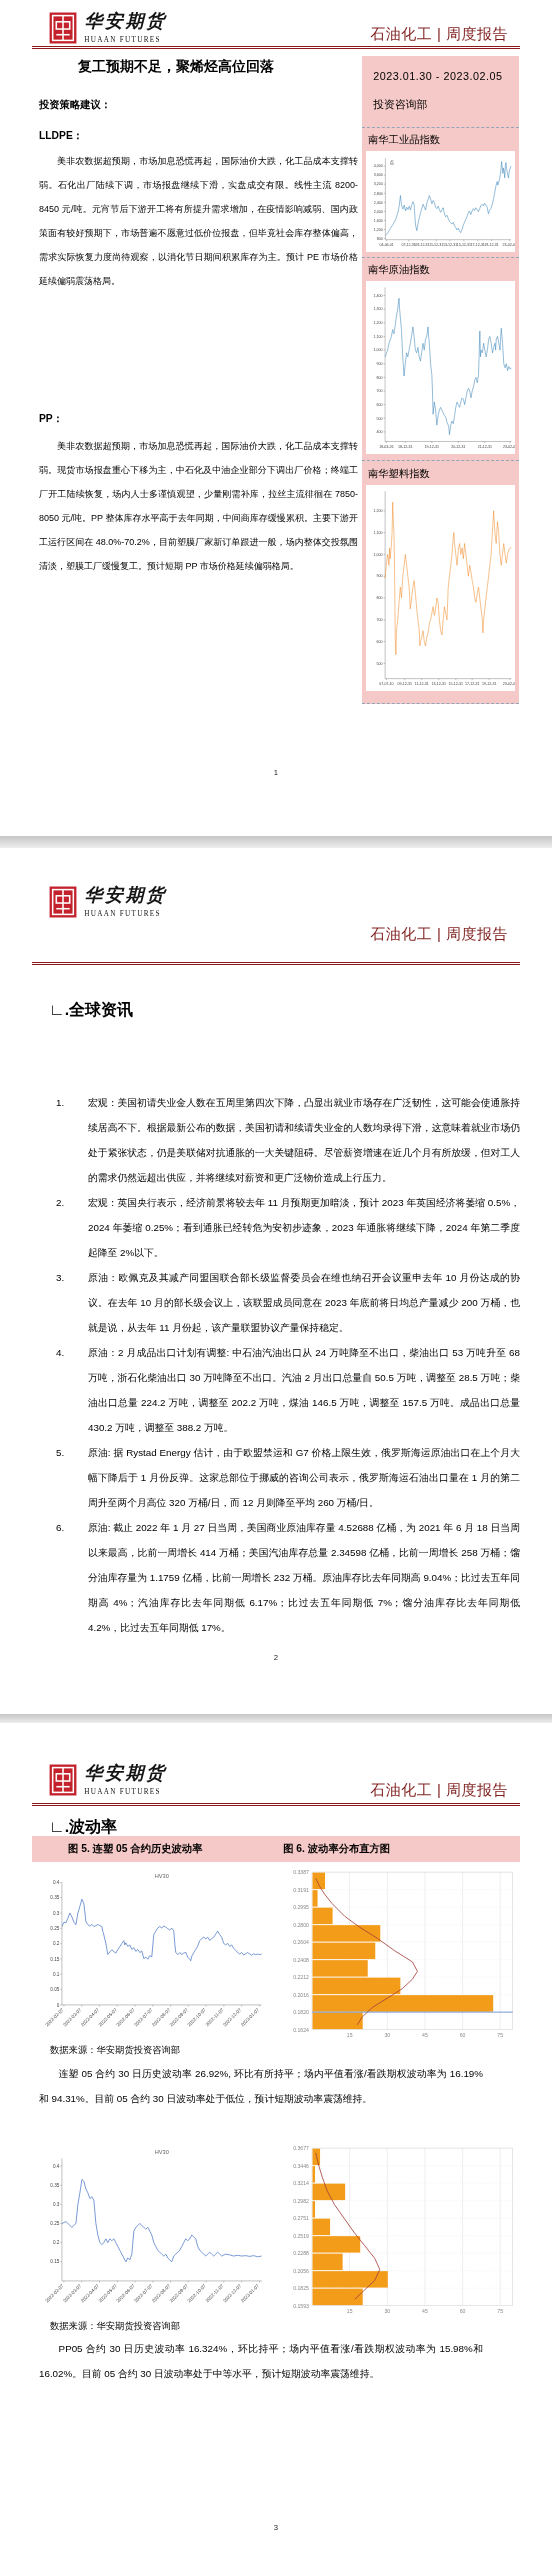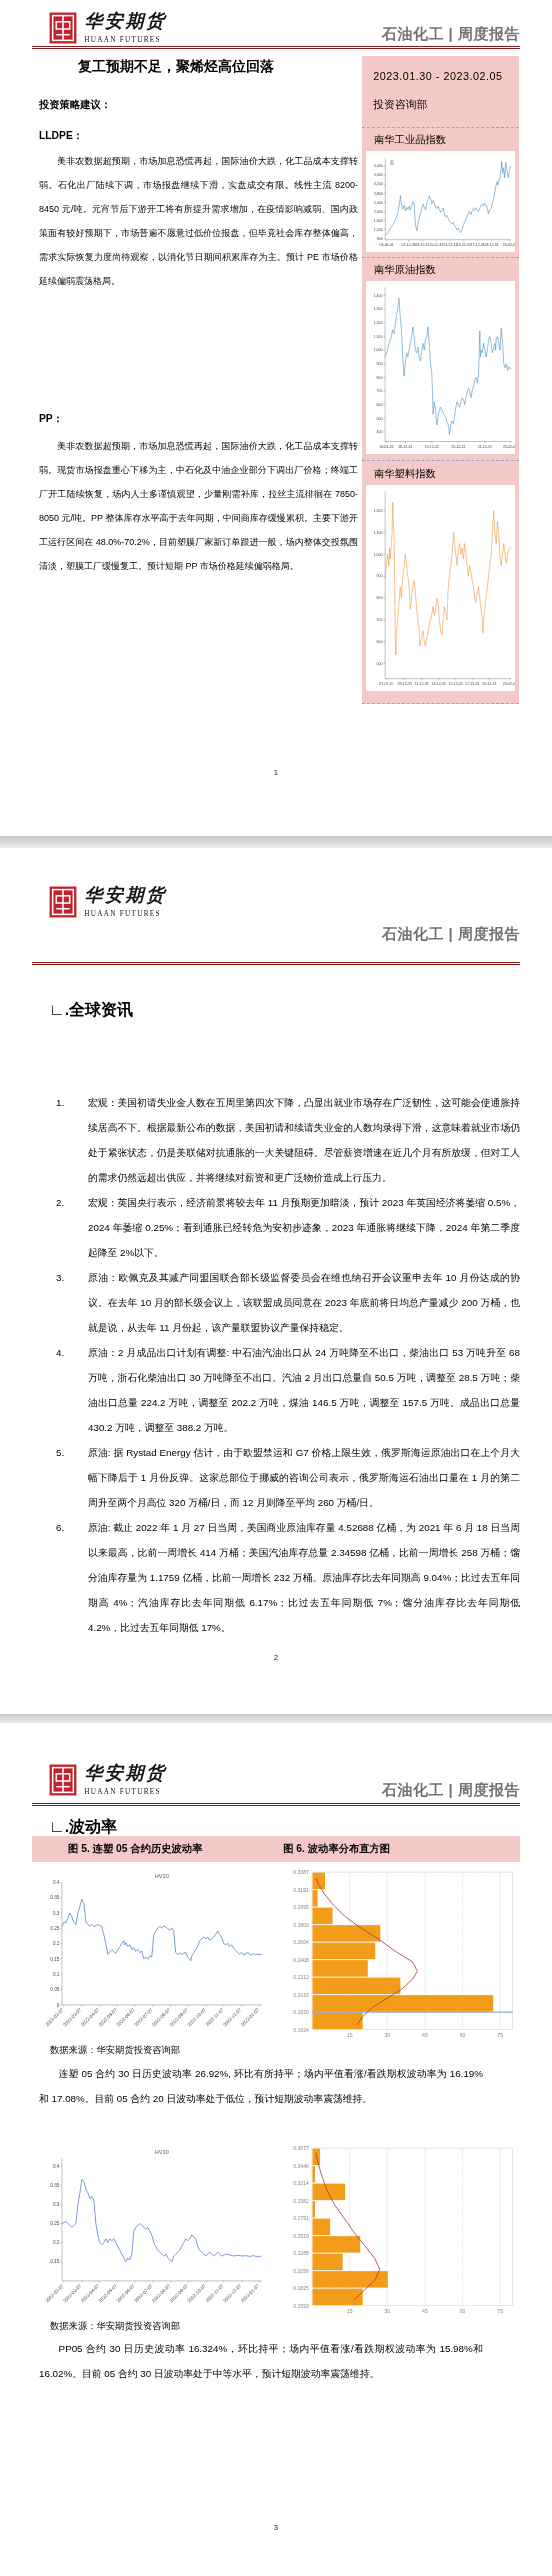--- a/index.html
+++ b/index.html
@@ -10,34 +10,34 @@
   }
   svg { font-family:"Liberation Sans", sans-serif; }
   .page { position:absolute; left:0; width:552px; background:#ffffff; overflow:hidden; }
   .gap  { position:absolute; left:0; width:552px; background:linear-gradient(180deg,#c6c6c6,#ededed); }
 
   
   .hdr-logo { position:absolute; left:49px; display:flex; gap:7.2px; align-items:flex-end; }
   .seal { width:28px; height:32px; flex:none; }
   .logo-cn { font-family:"Liberation Serif", serif; font-weight:bold; font-style:italic; font-size:18px; letter-spacing:2.6px; color:#141414; line-height:20.6px;}
   .logo-en { font-family:"Liberation Serif", serif; font-size:7.2px; letter-spacing:1.3px; color:#141414; margin-top:4px; }
-  .hdr-title { position:absolute; right:32px; font-size:15px; font-weight:bold; color:#737373; letter-spacing:0.5px; }
+  .hdr-title { position:absolute; right:44px; font-size:15px; font-weight:normal; color:#7f1d1d; letter-spacing:0.5px; }
   .rule { position:absolute; left:32px; width:488px; height:3.1px; border-top:1.5px solid #8e1b1b; border-bottom:1px solid #8e1b1b; }
 
   
   .doc-title { position:absolute; left:39px; font-size:14px; font-weight:bold;margin-left:39px; }
   .sub-bold  { position:absolute; left:39px; font-size:10.3px; font-weight:bold; }
   .p1para { position:absolute; left:39px; width:319px; font-size:9px; line-height:24px; text-align:justify; text-indent:2em; }
 
   
   .sidebar { position:absolute; left:362px; top:56px; width:157px; height:648px; background:#f5c9c7; }
   .side-date { position:absolute; left:11.3px; top:14.4px; font-size:10.8px; letter-spacing:0.5px; }
   .side-dept { position:absolute; left:11.3px; top:42px; font-size:10.8px; }
   .dash { position:absolute; border-top:1px dashed #93a5bb; }
-  .side-label { position:absolute; left:12px; font-size:10.3px; }
+  .side-label { position:absolute; left:6px; font-size:10.3px; }
   .side-chart { position:absolute; left:4.1px; width:149px; background:#fff; }
 
   
   .sec { position:absolute; left:49px; font-size:16px; font-weight:bold; }
   .list { position:absolute; left:56px; width:464px; }
   .li { display:flex; }
   .li .num { width:32px; flex:none; font-size:9.8px; line-height:25px; }
   .li .txt { flex:1; font-size:9.8px; line-height:25px; text-align:justify; }
 
   .band { position:absolute; left:32px; width:488px; background:#f5c9c7; display:flex; align-items:center; }
@@ -372,21 +372,21 @@
           <rect x="67" y="145" width="121.875" height="32" fill="#f39c19"></rect>
           <rect x="67" y="179" width="107.25000000000001" height="32" fill="#f39c19"></rect>
           <rect x="67" y="213" width="170.625" height="32" fill="#f39c19"></rect>
           <rect x="67" y="247" width="351" height="32" fill="#f39c19"></rect>
           <rect x="67" y="281" width="97.5" height="32" fill="#f39c19"></rect>
           <polyline points="73.3,20.2 80.6,35.5 90.4,50.8 105.0,69.2 129.4,93.7 158.6,115.1 192.8,136.5 226.9,161.0 261.0,182.4 270.8,200.8 261.0,216.1 241.5,234.4 212.3,252.8 183.0,271.2 163.5,289.5 153.8,304.8" fill="none" stroke="#a5403a" stroke-width="1.6"></polyline>
           <line x1="66" y1="280.034" x2="456" y2="280.034" stroke="#4472c4" stroke-width="1.4"></line>
         </svg></div>
   </div>
   <div class="src" style="top:321px">数据来源：华安期货投资咨询部</div>
-  <div class="para" style="top:338px">连塑 05 合约 30 日历史波动率 26.92%, 环比有所持平；场内平值看涨/看跌期权波动率为 16.19%和 17.08%。目前 05 合约 20 日波动率处于低位，预计短期波动率震荡维持。</div>
+  <div class="para" style="top:338px">连塑 05 合约 30 日历史波动率 26.92%, 环比有所持平；场内平值看涨/看跌期权波动率为 16.19%和 94.31%。目前 05 合约 30 日波动率处于低位，预计短期波动率震荡维持。</div>
 
   <div class="fig-row" style="top:421px">
     <div class="chart-box" style="width:232px;height:175px"><svg width="232" height="175" viewBox="0 0 450 340">
           <text x="244" y="19" font-size="11" fill="#666" text-anchor="middle">HV30</text>
           <line x1="50" y1="28" x2="50" y2="266" stroke="#888"></line>
           <line x1="50" y1="266" x2="438" y2="266" stroke="#888"></line>
           <line x1="47" y1="228.8125" x2="50" y2="228.8125" stroke="#888"></line>
           <text x="45" y="231.9625" font-size="9" fill="#444" text-anchor="end">0.15</text>
           <line x1="47" y1="191.625" x2="50" y2="191.625" stroke="#888"></line>
           <text x="45" y="194.775" font-size="9" fill="#444" text-anchor="end">0.2</text>

